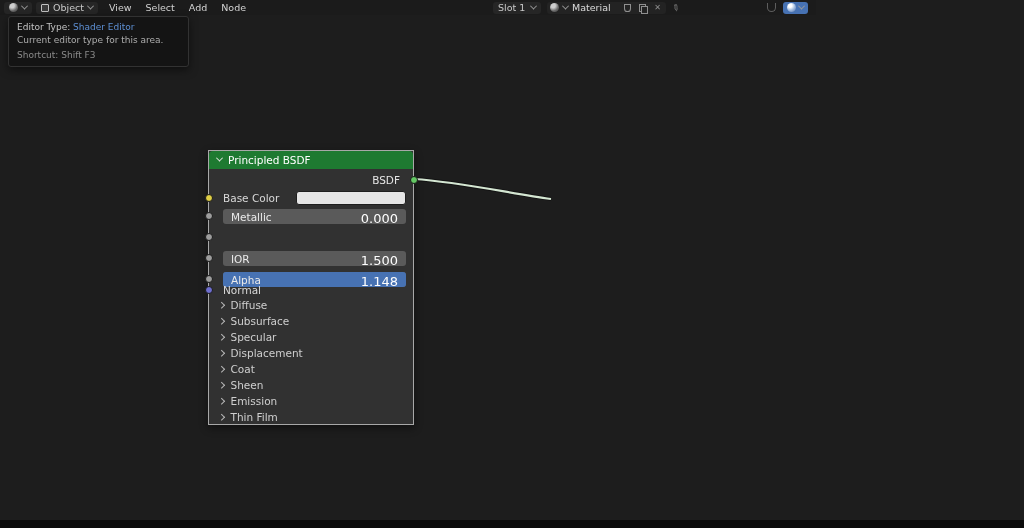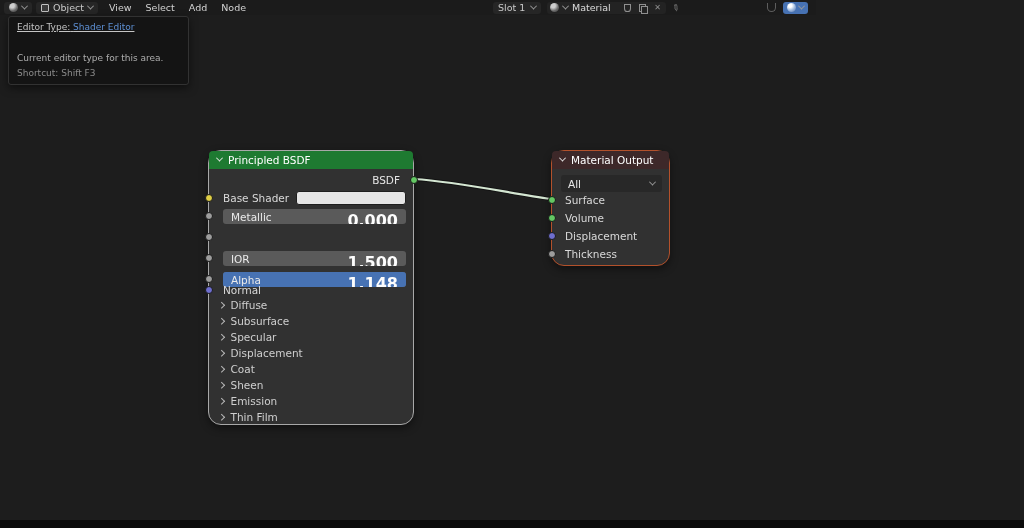--- a/index.html
+++ b/index.html
@@ -34,31 +34,31 @@
   .tb-toggle { display:flex; align-items:center; gap:3px; height:12px; padding:0 4px; border-radius:3px; margin-left:3px; }
   .tb-toggle.active { background:var(--accent,#4772b3); }
   .overlay-icon { width:9px; height:9px; border-radius:50%;
                   background:radial-gradient(circle at 35% 30%, #ffffff 0 20%, #9db8dd 55%, #54猫70a8 100%);
                   background:radial-gradient(circle at 35% 30%, #ffffff 0 20%, #9db8dd 55%, #5470a8 100%); }
 
   
   .tooltip { position:absolute; left:8px; top:16px; width:181px; background:#141414;
              border:1px solid #323232; border-radius:3px; padding:5px 8px 6px;
              font-size:9px; color:#c4c4c4; box-shadow:0 3px 8px rgba(0,0,0,.5); z-index:40; }
-  .tooltip .tline1 { margin-bottom:21px;text-decoration:underline; }
+  .tooltip .tline1 { margin-bottom:3px; }
   .tooltip .blue { color:#5d8fd3; }
   .tooltip .desc { color:#adadad; line-height:1.25; }
   .tooltip .shortcut { color:#8b8b8b; margin-top:4px; }
 
   
   .canvas { position:absolute; top:15px; left:0; width:1024px; height:505px; background:var(--canvas,#1d1d1d); }
   .bottombar { position:absolute; bottom:0; left:0; width:1024px; height:8px; background:#0b0b0b; }
   svg.links { position:absolute; top:0; left:0; width:1024px; height:528px; pointer-events:none; }
 
-  .node { position:absolute; background:#313131; border-radius:13px;
+  .node { position:absolute; background:#313131; border-radius:0;
           box-shadow:0 3px 8px rgba(0,0,0,.45); font-size:10.5px; color:#d9d9d9; }
   .node.principled { left:208px; top:150px; width:206px; height:275px; border:1px solid #a8a8a8; }
   .node.output { left:551px; top:150px; width:119px; height:116px; border:1px solid #b3512b; }
   .node-header { position:absolute; top:0; left:0; right:0; height:18px; border-radius:4px 4px 0 0;
                  display:flex; align-items:center; gap:6px; padding:0 8px; color:#fff; }
   .node.principled .node-header { background:var(--header_green,#1e7a31); }
   .node.output .node-header { background:var(--header_red,#3d2829); }
   .node-header .chev { border-color:#e8e8e8; margin-top:-2px; }
 
   .nrow { position:absolute; display:flex; align-items:center; }
@@ -70,21 +70,21 @@
   .s-yellow { background:var(--socket_yellow,#e0cf45); }
   .s-vector { background:var(--socket_vector,#6e6ecf); }
   .s-gray { background:var(--socket_gray,#9d9d9d); }
 
   .swatch { position:absolute; left:87px; top:40px; width:110px; height:14px; background:#e6e6e6;
             border-radius:3px; border:1px solid #1f1f1f; }
   .slider { position:absolute; left:14px; width:183px; height:15px; background:#5a5a5a;
             border-radius:3px; overflow:hidden; }
   .slider .fill { position:absolute; left:0; top:0; bottom:0; background:var(--accent,#4772b3); }
   .slider .slabel { position:absolute; left:8px; top:1.5px; font-size:10.5px; color:#eaeaea; }
-  .slider .svalue { position:absolute; right:8px; top:1.5px; font-size:16px; color:#fdfdfd;font-weight:bold; }
+  .slider .svalue { position:absolute; right:8px; top:1.5px; font-size:13px; color:#fdfdfd; }
 
   .section { left:10px; height:16px; gap:7px; color:#cfcfcf; }
   .section .chev.right { width:4.5px; height:4.5px; }
 
   .dropdown { position:absolute; left:9px; top:24px; width:101px; height:17px; background:#282828;
               border-radius:3px; display:flex; align-items:center; padding:0 7px; color:#e8e8e8; }
   .dropdown .chev { margin-left:auto; }
 </style>
 </head>
 <body>
@@ -155,21 +155,21 @@
 
     <div class="node principled" style="top:135px">
       <div class="node-header">
         <span class="chev"></span>
         <span>Principled BSDF</span>
       </div>
 
       <div class="nrow out-label">BSDF</div>
       <span class="socket rightside s-green" style="top:25px"></span>
 
-      <div class="nrow" style="left:14px; top:40px; height:14px">Base Shader</div>
+      <div class="nrow" style="left:14px; top:40px; height:14px">Base Color</div>
       <div class="swatch"></div>
       <span class="socket left s-yellow" style="top:43px"></span>
 
       <div class="slider" style="top:58px">
         <div class="fill" style="width: 0%;"></div>
         <span class="slabel">Metallic</span>
         <span class="svalue">0.000</span>
       </div>
       <span class="socket left s-gray" style="top:61px"></span>
 
@@ -219,40 +219,17 @@
       <div class="nrow section" style="top:242px">
         <span class="chev right"></span>
         <span>Emission</span>
       </div>
       <div class="nrow section" style="top:258px">
         <span class="chev right"></span>
         <span>Thin Film</span>
       </div>
     </div>
 
-    <div class="node output" style="top:135px">
-      <div class="node-header">
-        <span class="chev"></span>
-        <span>Material Output</span>
-      </div>
-
-      <div class="dropdown">
-        <span>All</span>
-        <span class="chev"></span>
-      </div>
-
-      <div class="nrow" style="left:13px; top:42px; height:14px">Surface</div>
-      <span class="socket left s-green" style="top:45px"></span>
-
-      <div class="nrow" style="left:13px; top:60px; height:14px">Volume</div>
-      <span class="socket left s-green" style="top:63px"></span>
-
-      <div class="nrow" style="left:13px; top:78px; height:14px">Displacement</div>
-      <span class="socket left s-vector" style="top:81px"></span>
-
-      <div class="nrow" style="left:13px; top:96px; height:14px">Thickness</div>
-      <span class="socket left s-gray" style="top:99px"></span>
-    </div>
 
   </div>
 
   <div class="bottombar"></div>
 </div>
 
 </body></html>

